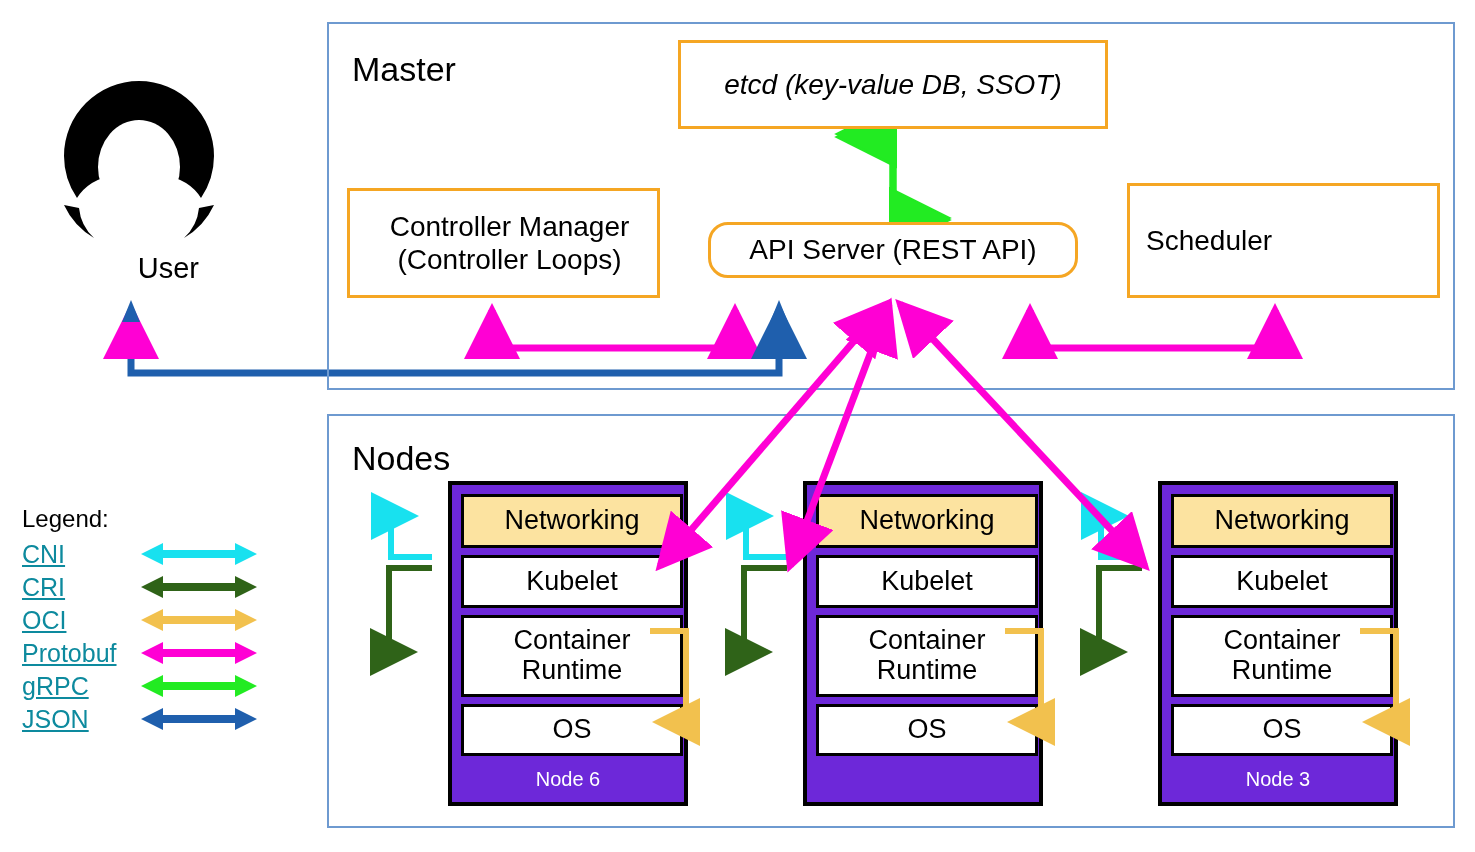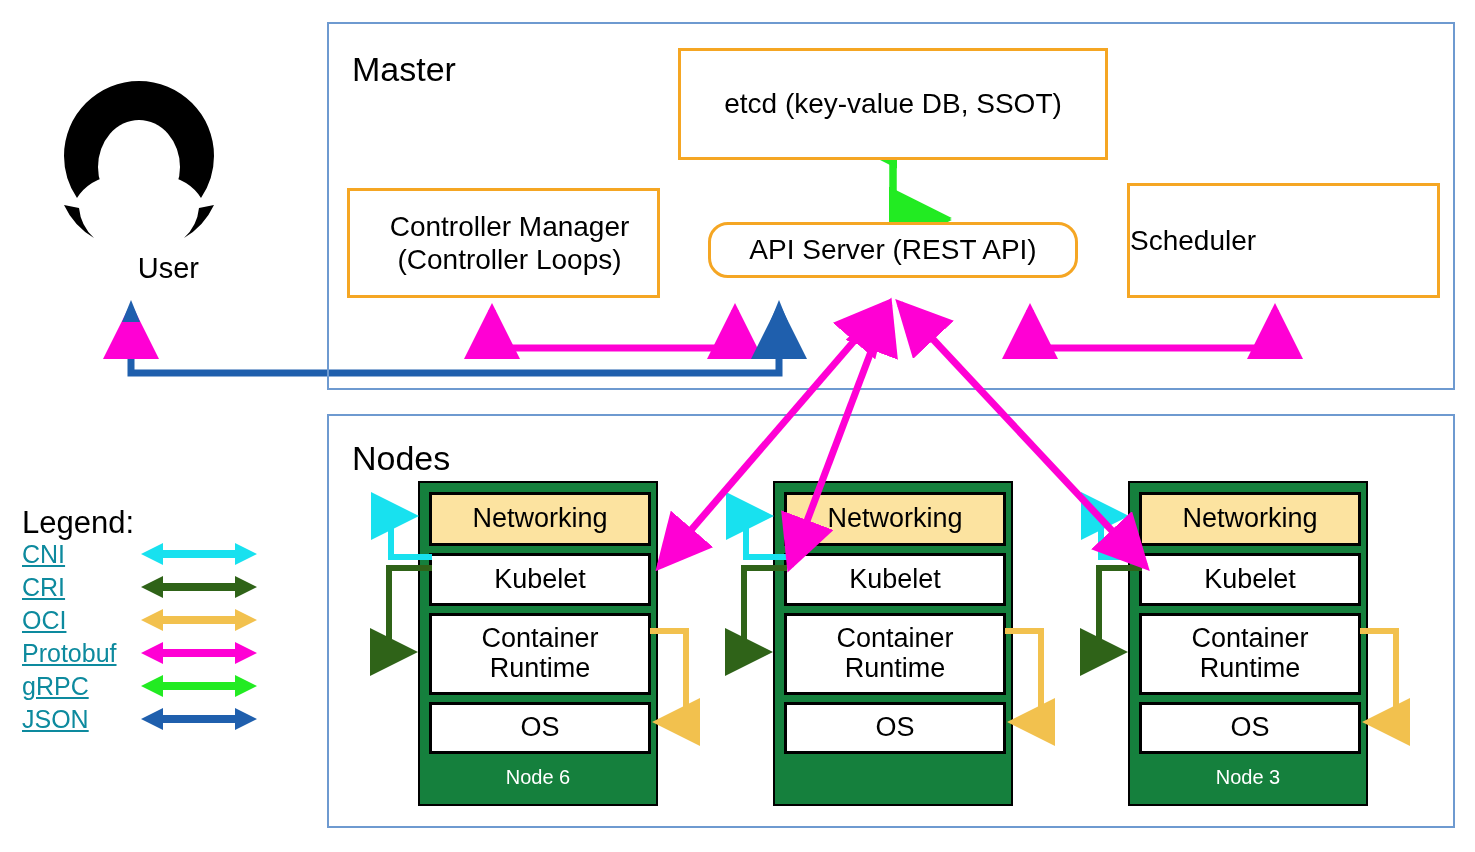--- a/index.html
+++ b/index.html
@@ -66,43 +66,44 @@
     color: #000;
     text-align: right;
     z-index: 20;
     white-space: nowrap;
   }
 
   
   #legend { position: absolute; z-index: 30; }
   .legend-title {
     position: absolute;
-    font-size: 31px;
+    font-size: 24px;
     color: #000;
     white-space: nowrap;
   }
   .legend-row { position: absolute; height: 30px; }
   .legend-link {
     position: absolute;
     left: 0;
     top: 0;
     font-size: 25px;
     color: #0D8A9E;
     text-decoration: underline;
     white-space: nowrap;
     cursor: pointer;
   }
 
   
   .node {
     position: absolute;
-    background: #15803d;
-    border: 2px solid #000000;
+    background: #6d28d9;
+    border: 4px solid #000000;
     box-sizing: border-box;
     z-index: 20;
+    margin-left: 30px;
   }
   .node-cell {
     position: absolute;
     border: 3px solid #000000;
     background: #ffffff;
     box-sizing: border-box;
     display: flex;
     align-items: center;
     justify-content: center;
     text-align: center;
@@ -181,34 +182,34 @@
       <path d="M64 205 a 75 75 0 0 0 30 33 a 47 47 0 0 1 -15 -30 Z" fill="#000000"></path>
       <path d="M214 205 a 75 75 0 0 1 -30 33 a 47 47 0 0 0 15 -30 Z" fill="#000000"></path>
     </g>
   </svg>
 
   <div class="user-label" style="left:79px; top:252px; width:120px;">User</div>
 
   <div class="group-box" style="left:327px; top:22px; width:1128px; height:368px;"></div>
   <div class="group-title" style="left:352px; top:52px;">Master</div>
 
-  <div class="orange-box" style="left:678px; top:48px; width:430px; height:112px;">
+  <div class="orange-box" style="left:678px; top:40px; width:430px; height:89px;font-style:italic;">
     <span>etcd (key-value DB, SSOT)</span>
   </div>
 
   <div class="orange-box" style="left:347px; top:188px; width:313px; height:110px; flex-direction:column;padding-left:12px;">
     <span>Controller Manager</span>
     <span>(Controller Loops)</span>
   </div>
 
   <div class="orange-box" style="left:708px; top:222px; width:370px; height:56px;border-radius:20px;">
     <span>API Server (REST API)</span>
   </div>
 
-  <div class="orange-box" style="left:1127px; top:183px; width:313px; height:115px; flex-direction:column; align-items:flex-start; ">
+  <div class="orange-box" style="left:1127px; top:183px; width:313px; height:115px; flex-direction:column; align-items:flex-start; padding-left:16px;">
     <span>Scheduler</span>
   </div>
 
   <div class="group-box" style="left:327px; top:414px; width:1128px; height:414px;"></div>
   <div class="group-title" style="left:352px; top:441px;">Nodes</div>
 
   <div class="node" style="left:418px; top:481px; width:240px; height:325px;">
     <div class="node-cell networking" style="left:9px; top:9px; width:222px; height:54px;">Networking</div>
     <div class="node-cell" style="left:9px; top:70px; width:222px; height:53px;">Kubelet</div>
     <div class="node-cell" style="left:9px; top:130px; width:222px; height:82px; flex-direction:column;">

